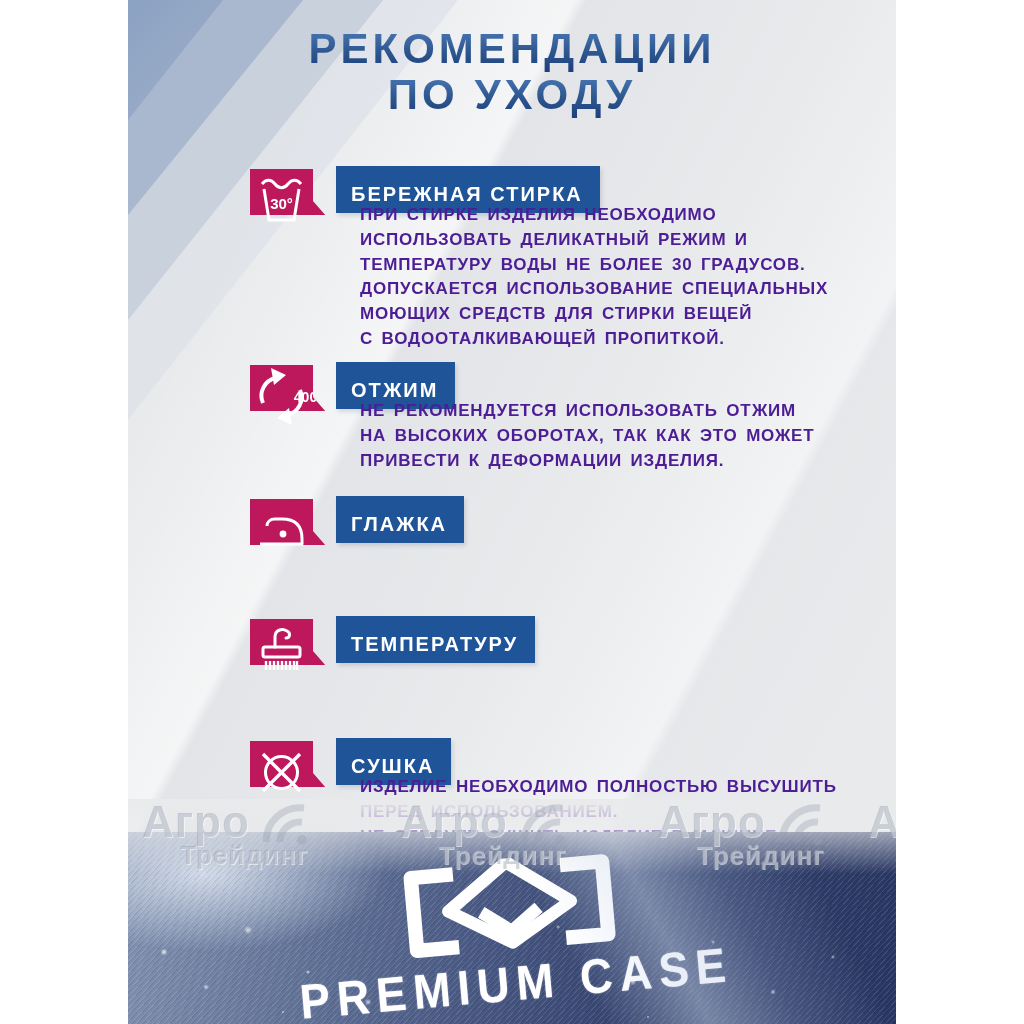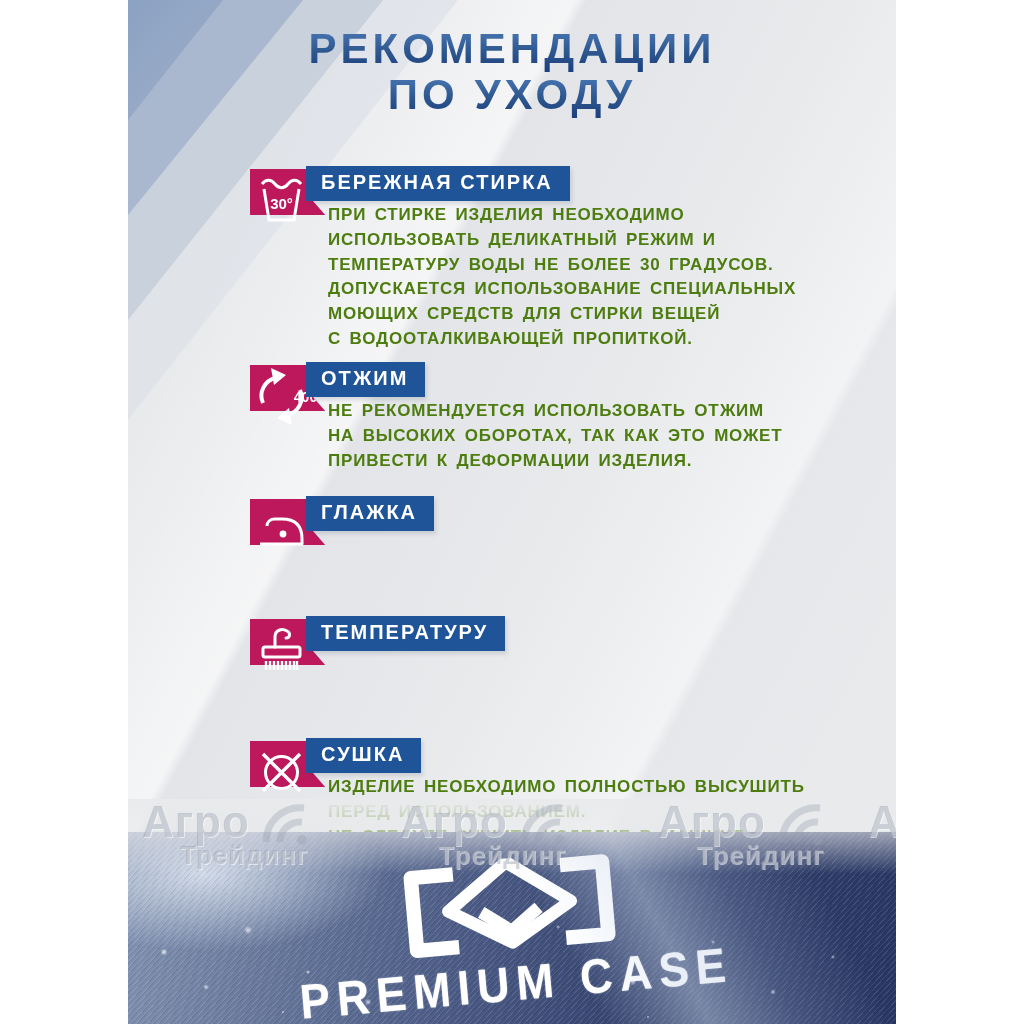--- a/index.html
+++ b/index.html
@@ -29,24 +29,24 @@
 
   
   .care-section{position:absolute;left:0;width:100%;height:60px;}
   .s1{top:166px}.s2{top:362px}.s3{top:496px}.s4{top:616px}.s5{top:738px}
   .icon-tile{position:absolute;left:122px;top:3px;width:90px;height:46px;background:#be185d;
     clip-path:polygon(0 0,63px 0,63px 32px,90px 63px,0 63px);}
   .icon-tile svg{position:absolute;left:0;top:0;}
   .icon-num{position:absolute;left:0;width:63px;text-align:center;color:#fff;font-weight:bold;}
   .num-wash{top:26px;font-size:15px;letter-spacing:0;}
   .num-spin{top:24px;font-size:14px;letter-spacing:0;padding-left:24px;}
-  .band{position:absolute;left:178px;top:0;background:#1f5498;color:#ffffff;
-    font-size:20px;font-weight:bold;letter-spacing:2px;padding:5px 17px 7px 15px;
+  .band{position:absolute;left:208px;top:0;background:#1f5498;color:#ffffff;
+    font-size:20px;font-weight:bold;letter-spacing:2px;padding:17px 17px 7px 15px;
     box-shadow:2px 3px 4px rgba(40,60,90,0.15);white-space:nowrap;text-align:right;}
-  .body-text{position:absolute;left:200px;top:37px;color:#4d7c0f;font-weight:bold;
+  .body-text{position:absolute;left:232px;top:37px;color:#4c1d95;font-weight:bold;
     font-size:17px;line-height:24.8px;letter-spacing:0.8px;word-spacing:3px;white-space:pre-line;}
 
   
   .fabric{position:absolute;left:0;bottom:0;width:768px;height:192px;
     background:
       radial-gradient(ellipse 260px 110px at 10% 22%, rgba(226,234,245,0.85), rgba(226,234,245,0) 70%),
       linear-gradient(103deg,#8494b2 0%,#66779b 22%,#4a5a84 45%,#33426d 68%,#273561 100%);}
   .fabric::before{content:"";position:absolute;inset:0;
     background:repeating-linear-gradient(133deg, rgba(255,255,255,0.10) 0 1px, rgba(10,20,45,0.08) 1px 2px, rgba(255,255,255,0) 2px 4px);}
   .fabric::after{content:"";position:absolute;inset:0;

